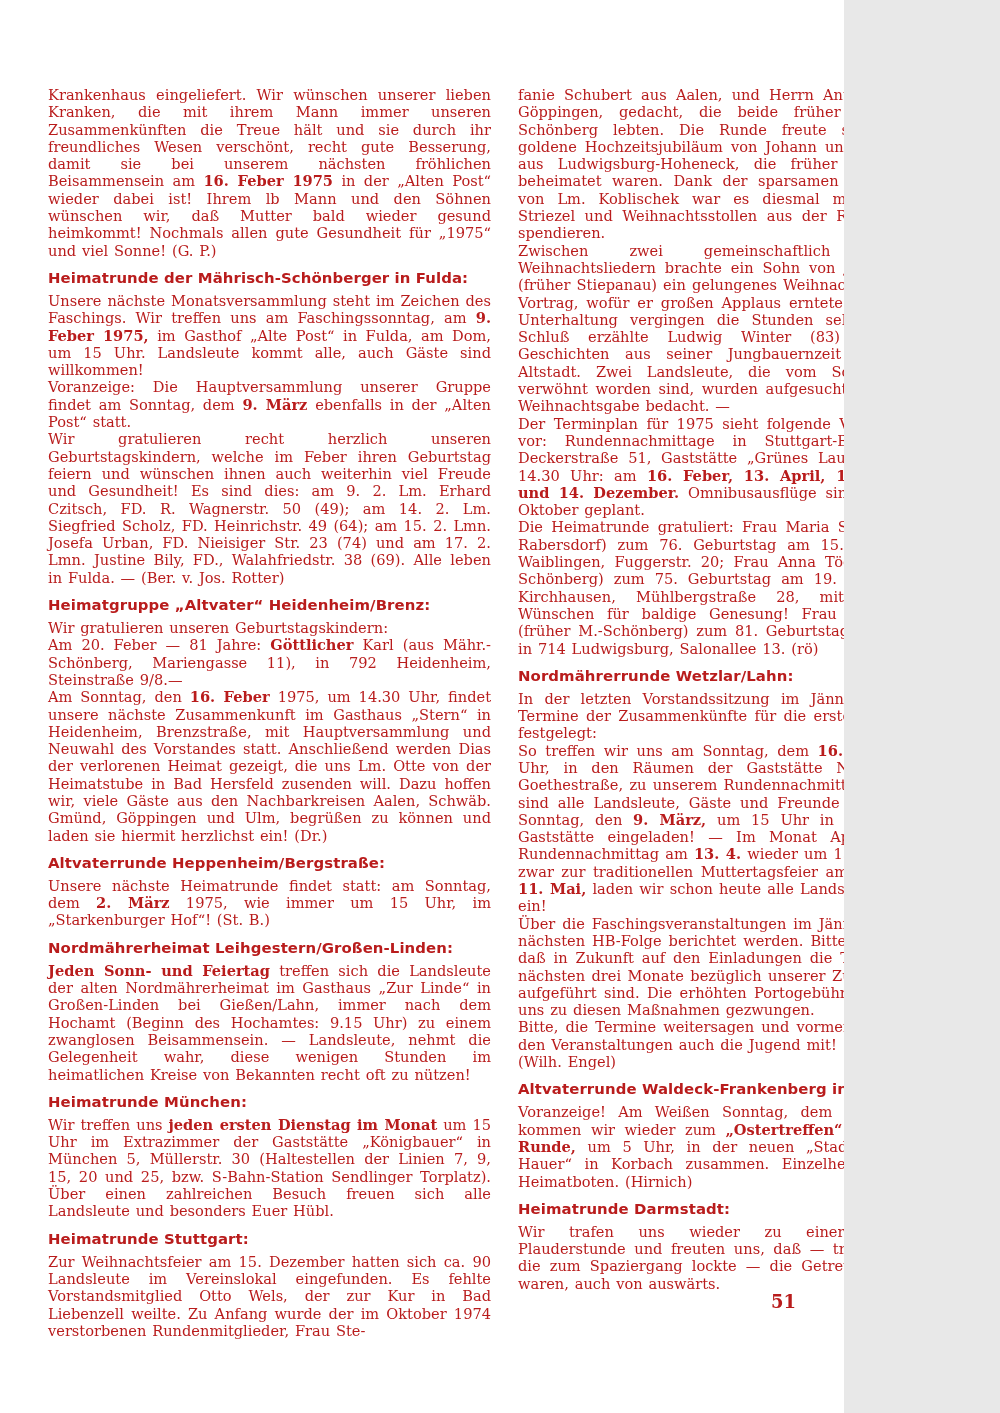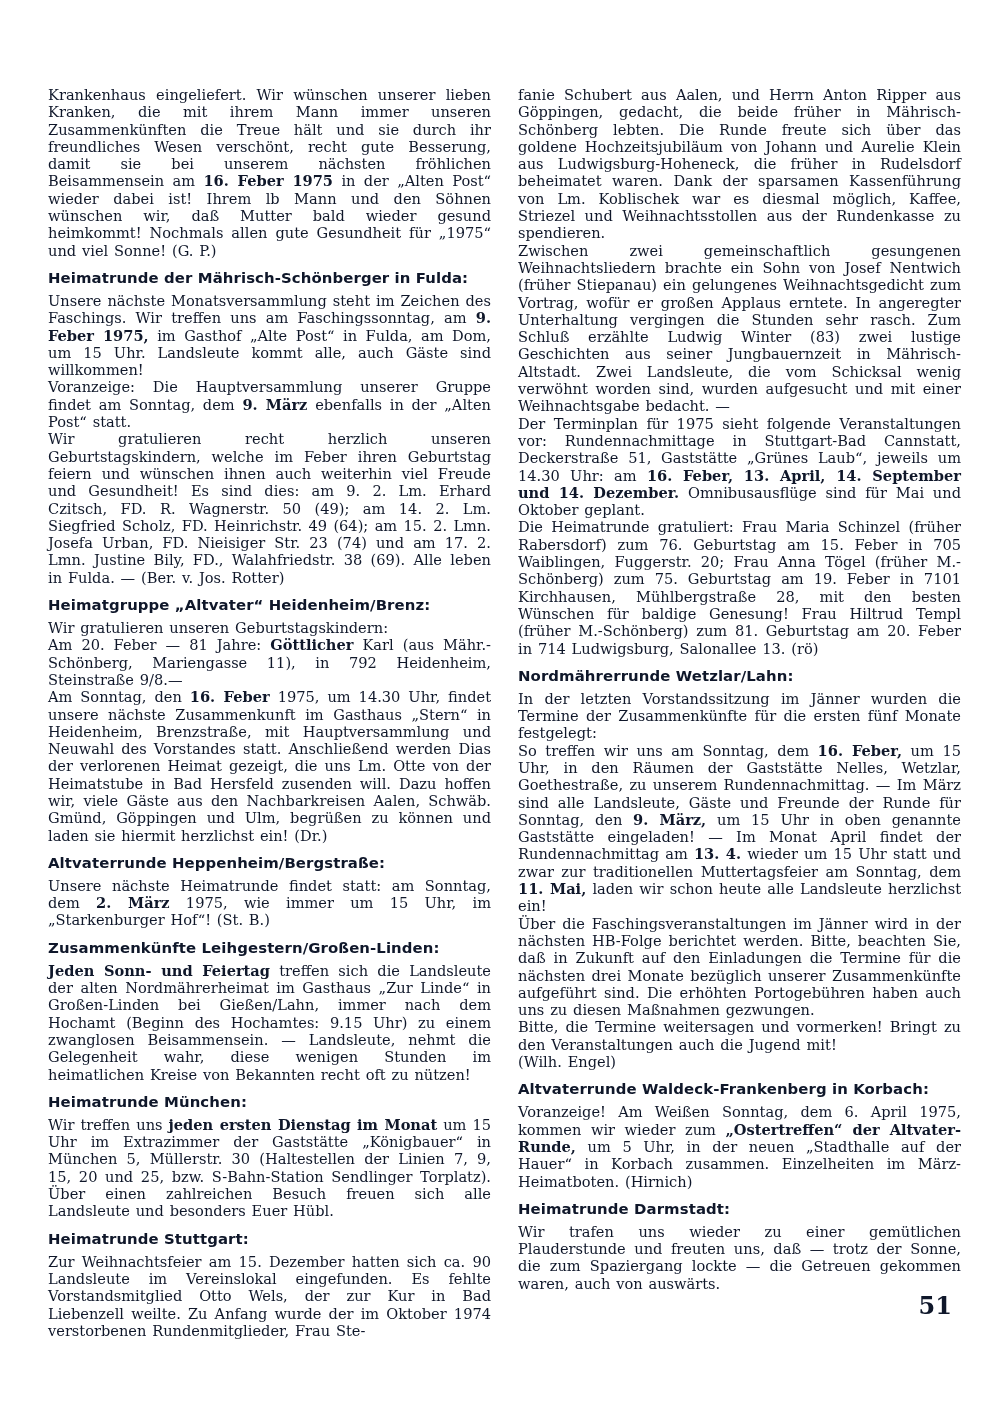--- a/index.html
+++ b/index.html
@@ -1,22 +1,22 @@
 <!DOCTYPE html>
 <html><head>
 <meta charset="utf-8">
 <style>
   html, body { margin: 0; padding: 0; background: #e8e8e8; }
   .page {
     position: relative;
-    width: 1000px;
+    width: 844px;
     height: 1413px;
     background: #ffffff;
     overflow: hidden;
-    color: #0f172a;
+    color: #b91c1c;
   }
   .columns {
     position: absolute;
     left: 48px;
     top: 86px;
     width: 912px;
     display: flex;
     gap: 27px;
   }
   .col { width: 443px; flex: 0 0 443px; }
@@ -37,41 +37,41 @@
     letter-spacing: 0.1px;
   }
   .b { font-weight: bold; text-align: right; }
   .align-right { text-align: left; }
   .page-number {
     position: absolute;
     top: 1291px;
     right: 48px;
     font-family: "DejaVu Serif", serif;
     font-weight: bold;
-    font-size: 24px;
+    font-size: 18px;
   }
 </style>
 </head>
 <body>
 
 <div class="page">
   <div class="columns">
     <div class="col" id="col-left">
         <div class="para"><span>Krankenhaus eingeliefert. Wir wünschen unserer lieben Kranken, die mit ihrem Mann immer unseren Zusammenkünften die Treue hält und sie durch ihr freundliches Wesen verschönt, recht gute Besserung, damit sie bei unserem nächsten fröhlichen Beisammensein am </span><span class="b">16. Feber 1975</span><span> in der „Alten Post“ wieder dabei ist! Ihrem lb Mann und den Söhnen wünschen wir, daß Mutter bald wieder gesund heimkommt! Nochmals allen gute Gesundheit für „1975“ und viel Sonne! (G. P.)</span></div>
         <div class="heading"><span class="b">Heimatrunde der Mährisch-Schönberger in Fulda:</span></div>
         <div class="para"><span>Unsere nächste Monatsversammlung steht im Zeichen des Faschings. Wir treffen uns am Faschingssonntag, am </span><span class="b">9. Feber 1975,</span><span> im Gasthof „Alte Post“ in Fulda, am Dom, um 15 Uhr. Landsleute kommt alle, auch Gäste sind willkommen!</span></div>
         <div class="para"><span>Voranzeige: Die Hauptversammlung unserer Gruppe findet am Sonntag, dem </span><span class="b">9. März</span><span> ebenfalls in der „Alten Post“ statt.</span></div>
         <div class="para"><span>Wir gratulieren recht herzlich unseren Geburtstagskindern, welche im Feber ihren Geburtstag feiern und wünschen ihnen auch weiterhin viel Freude und Gesundheit! Es sind dies: am 9. 2. Lm. Erhard Czitsch, FD. R. Wagnerstr. 50 (49); am 14. 2. Lm. Siegfried Scholz, FD. Heinrichstr. 49 (64); am 15. 2. Lmn. Josefa Urban, FD. Nieisiger Str. 23 (74) und am 17. 2. Lmn. Justine Bily, FD., Walahfriedstr. 38 (69). Alle leben in Fulda. — (Ber. v. Jos. Rotter)</span></div>
         <div class="heading"><span class="b">Heimatgruppe „Altvater“ Heidenheim/Brenz:</span></div>
         <div class="para"><span>Wir gratulieren unseren Geburtstagskindern:</span></div>
         <div class="para"><span>Am 20. Feber — 81 Jahre: </span><span class="b">Göttlicher</span><span> Karl (aus Mähr.-Schönberg, Mariengasse 11), in 792 Heidenheim, Steinstraße 9/8.—</span></div>
         <div class="para"><span>Am Sonntag, den </span><span class="b">16. Feber</span><span> 1975, um 14.30 Uhr, findet unsere nächste Zusammenkunft im Gasthaus „Stern“ in Heidenheim, Brenzstraße, mit Hauptversammlung und Neuwahl des Vorstandes statt. Anschließend werden Dias der verlorenen Heimat gezeigt, die uns Lm. Otte von der Heimatstube in Bad Hersfeld zusenden will. Dazu hoffen wir, viele Gäste aus den Nachbarkreisen Aalen, Schwäb. Gmünd, Göppingen und Ulm, begrüßen zu können und laden sie hiermit herzlichst ein! (Dr.)</span></div>
         <div class="heading"><span class="b">Altvaterrunde Heppenheim/Bergstraße:</span></div>
         <div class="para"><span>Unsere nächste Heimatrunde findet statt: am Sonntag, dem </span><span class="b">2. März</span><span> 1975, wie immer um 15 Uhr, im „Starkenburger Hof“! (St. B.)</span></div>
-        <div class="heading"><span class="b">Zusammenkünfte Leihgestern/Großen-Linden:</span></div>
+        <div class="heading"><span class="b">Nordmährerheimat Leihgestern/Großen-Linden:</span></div>
         <div class="para"><span class="b">Jeden Sonn- und Feiertag</span><span> treffen sich die Landsleute der alten Nordmährerheimat im Gasthaus „Zur Linde“ in Großen-Linden bei Gießen/Lahn, immer nach dem Hochamt (Beginn des Hochamtes: 9.15 Uhr) zu einem zwanglosen Beisammensein. — Landsleute, nehmt die Gelegenheit wahr, diese wenigen Stunden im heimatlichen Kreise von Bekannten recht oft zu nützen!</span></div>
         <div class="heading"><span class="b">Heimatrunde München:</span></div>
         <div class="para"><span>Wir treffen uns </span><span class="b">jeden ersten Dienstag im Monat</span><span> um 15 Uhr im Extrazimmer der Gaststätte „Königbauer“ in München 5, Müllerstr. 30 (Haltestellen der Linien 7, 9, 15, 20 und 25, bzw. S-Bahn-Station Sendlinger Torplatz). Über einen zahlreichen Besuch freuen sich alle Landsleute und besonders Euer Hübl.</span></div>
         <div class="heading"><span class="b">Heimatrunde Stuttgart:</span></div>
         <div class="para"><span>Zur Weihnachtsfeier am 15. Dezember hatten sich ca. 90 Landsleute im Vereinslokal eingefunden. Es fehlte Vorstandsmitglied Otto Wels, der zur Kur in Bad Liebenzell weilte. Zu Anfang wurde der im Oktober 1974 verstorbenen Rundenmitglieder, Frau Ste-</span></div>
       </div>
     <div class="col" id="col-right">
         <div class="para"><span>fanie Schubert aus Aalen, und Herrn Anton Ripper aus Göppingen, gedacht, die beide früher in Mährisch-Schönberg lebten. Die Runde freute sich über das goldene Hochzeitsjubiläum von Johann und Aurelie Klein aus Ludwigsburg-Hoheneck, die früher in Rudelsdorf beheimatet waren. Dank der sparsamen Kassenführung von Lm. Koblischek war es diesmal möglich, Kaffee, Striezel und Weihnachtsstollen aus der Rundenkasse zu spendieren.</span></div>
         <div class="para"><span>Zwischen zwei gemeinschaftlich gesungenen Weihnachtsliedern brachte ein Sohn von Josef Nentwich (früher Stiepanau) ein gelungenes Weihnachtsgedicht zum Vortrag, wofür er großen Applaus erntete. In angeregter Unterhaltung vergingen die Stunden sehr rasch. Zum Schluß erzählte Ludwig Winter (83) zwei lustige Geschichten aus seiner Jungbauernzeit in Mährisch-Altstadt. Zwei Landsleute, die vom Schicksal wenig verwöhnt worden sind, wurden aufgesucht und mit einer Weihnachtsgabe bedacht. —</span></div>
         <div class="para"><span>Der Terminplan für 1975 sieht folgende Veranstaltungen vor: Rundennachmittage in Stuttgart-Bad Cannstatt, Deckerstraße 51, Gaststätte „Grünes Laub“, jeweils um 14.30 Uhr: am </span><span class="b">16. Feber, 13. April, 14. September und 14. Dezember.</span><span> Omnibusausflüge sind für Mai und Oktober geplant.</span></div>

